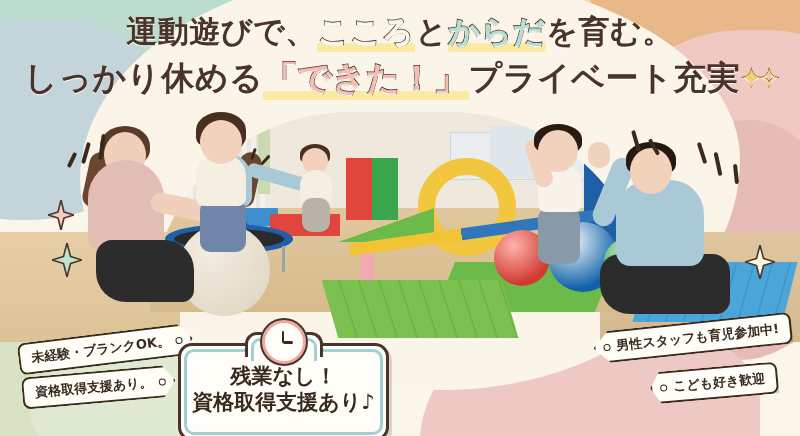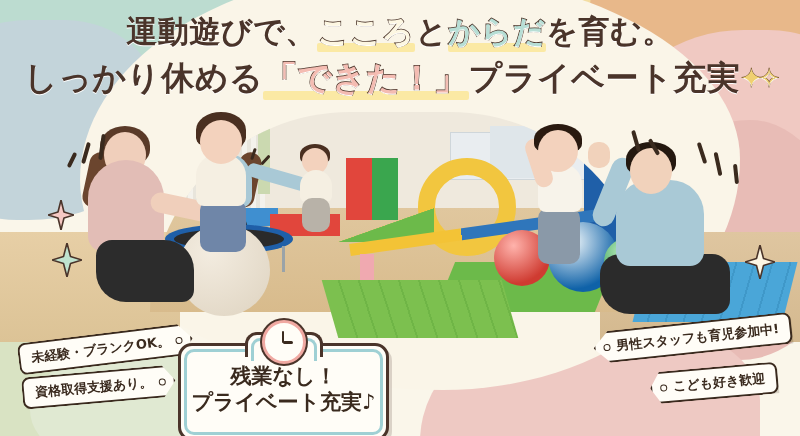--- a/index.html
+++ b/index.html
@@ -320,18 +320,18 @@
   </div>
 
   <div class="bubble" id="b-zangyo">
     <div class="notch"></div>
     <div class="inner"></div>
     <div class="badge-icon">
       <div class="clock"></div>
     </div>
     <div class="txt">
       <div>残業なし！</div>
-      <div>プライベート充実♪</div>
+      <div>資格取得支援あり♪</div>
     </div>
   </div>
 
 
 </div>
 
 </body></html>

